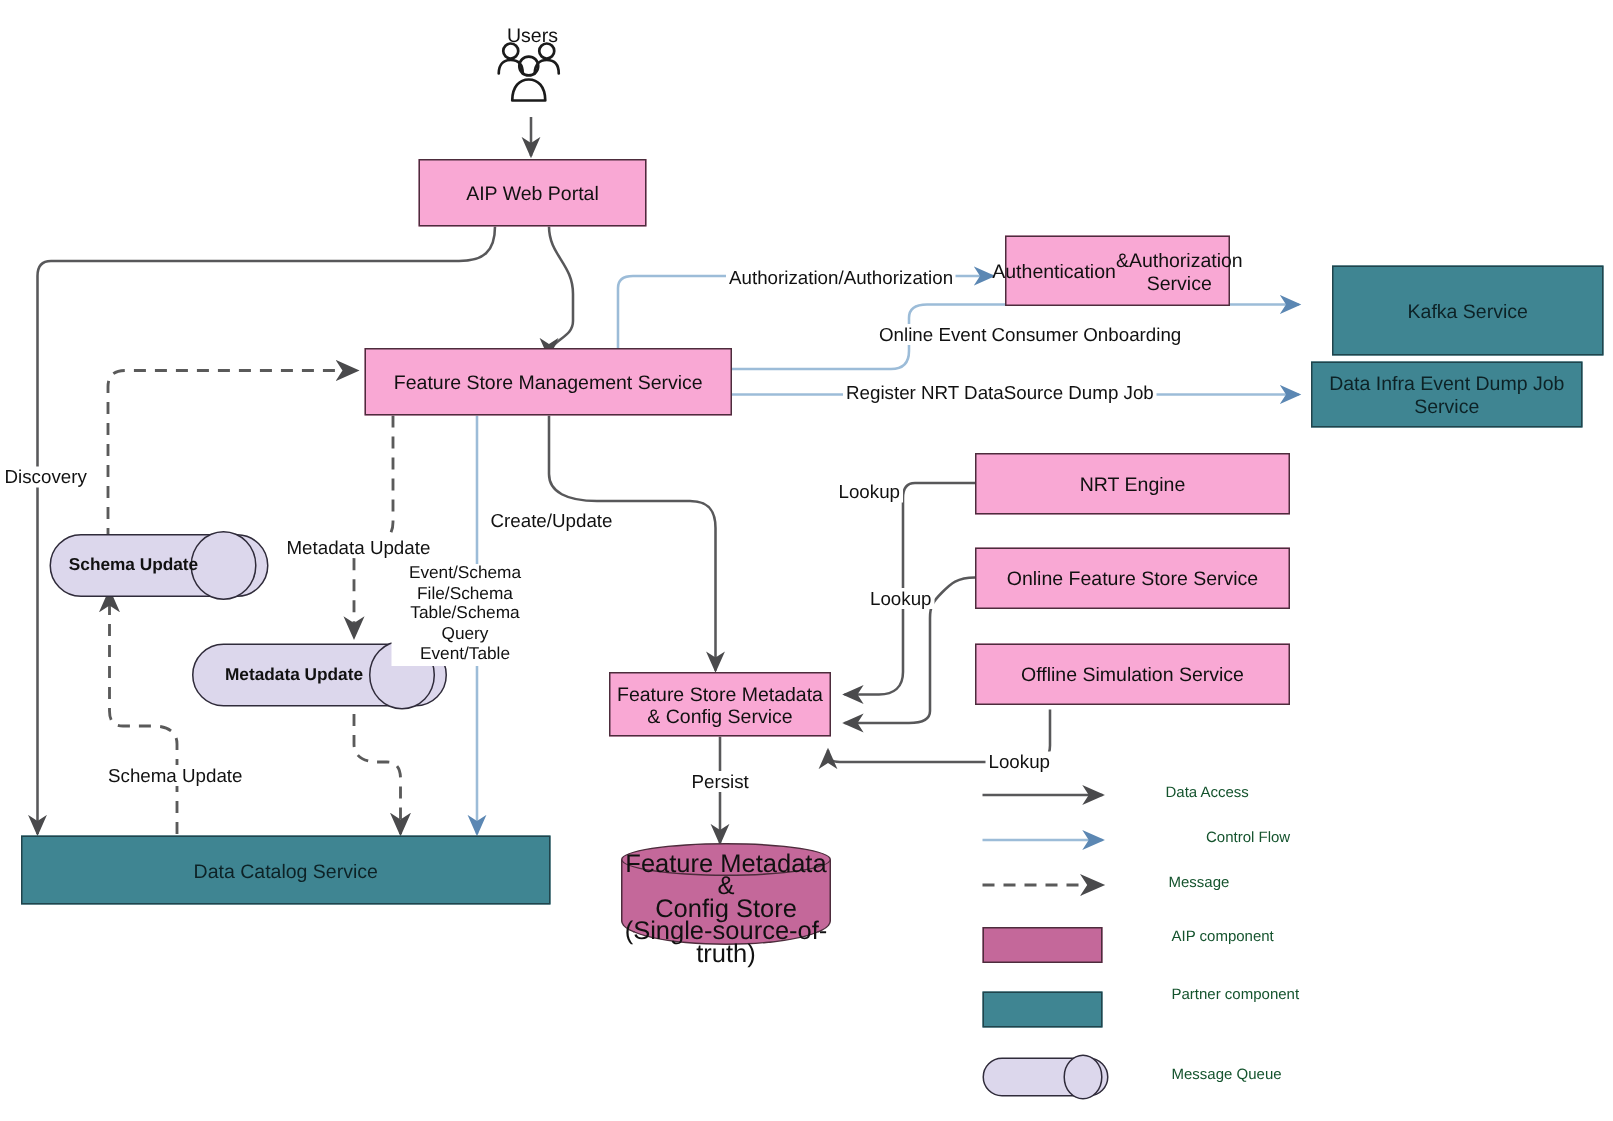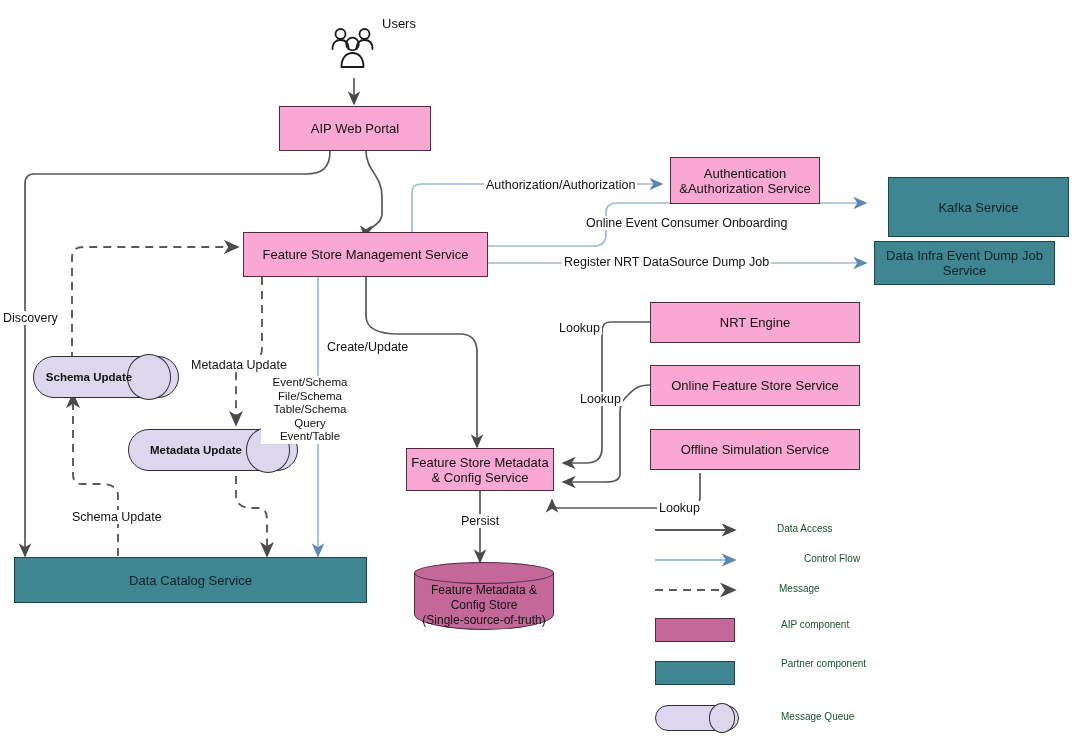--- a/index.html
+++ b/index.html
@@ -82,21 +82,21 @@
   .cyl .ctop {
     position: absolute; left: 0; right: 0; top: 0; height: 22px;
     background: #c4689a;
     border: 1.5px solid #4d2c3c;
     border-radius: 50%;
   }
   .cyl .clabel {
     position: absolute; left: 0; right: 0; top: 18px; bottom: 0;
     display: flex; align-items: center; justify-content: center;
     text-align: center;
-    font-size: 12px; line-height: 15px;
+    font-size: 17px; line-height: 15px;
     color: #111111;
   }
 
   
   .lbl {
     position: absolute;
     font-size: 12.5px;
     line-height: 14px;
     color: #111111;
     white-space: nowrap;
@@ -193,27 +193,27 @@
       <path d="M655,530 L735,530"></path>
     </g>
     <g fill="none" stroke="#9cbcd8" stroke-width="1.8" marker-end="url(#ah-blue)">
       <path d="M655,560 L735,560"></path>
     </g>
     <g fill="none" stroke="#5a5a5a" stroke-width="2" stroke-dasharray="8,6" marker-end="url(#ah-dash)">
       <path d="M655,590 L735,590"></path>
     </g>
   </svg>
 
-  <div class="lbl nobg" style="left:336px; top:17px; font-size:13px;margin-left:44px;">Users</div>
+  <div class="lbl nobg" style="left:336px; top:17px; font-size:13px;">Users</div>
 
   <div class="node aip" style="left:279px; top:106px; width:152px; height:45px;">AIP Web Portal</div>
 
   <div class="node aip" style="left:243px; top:232px; width:245px; height:45px;">Feature Store Management Service</div>
 
-  <div class="node aip" style="left:670px; top:157px; width:150px; height:47px; flex-direction:column;">
+  <div class="node aip" style="left:670px; top:157px; width:150px; height:47px; flex-direction:row;">
     <span>Authentication</span>
     <span>&amp;Authorization Service</span>
   </div>
 
   <div class="node partner" style="left:888px; top:177px; width:181px; height:60px; color:#0d2226;">Kafka Service</div>
 
   <div class="node partner" style="left:874px; top:241px; width:181px; height:44px; color:#0d2226;">Data Infra Event Dump Job Service</div>
 
   <div class="node aip" style="left:650px; top:302px; width:210px; height:41px;">NRT Engine</div>
 

